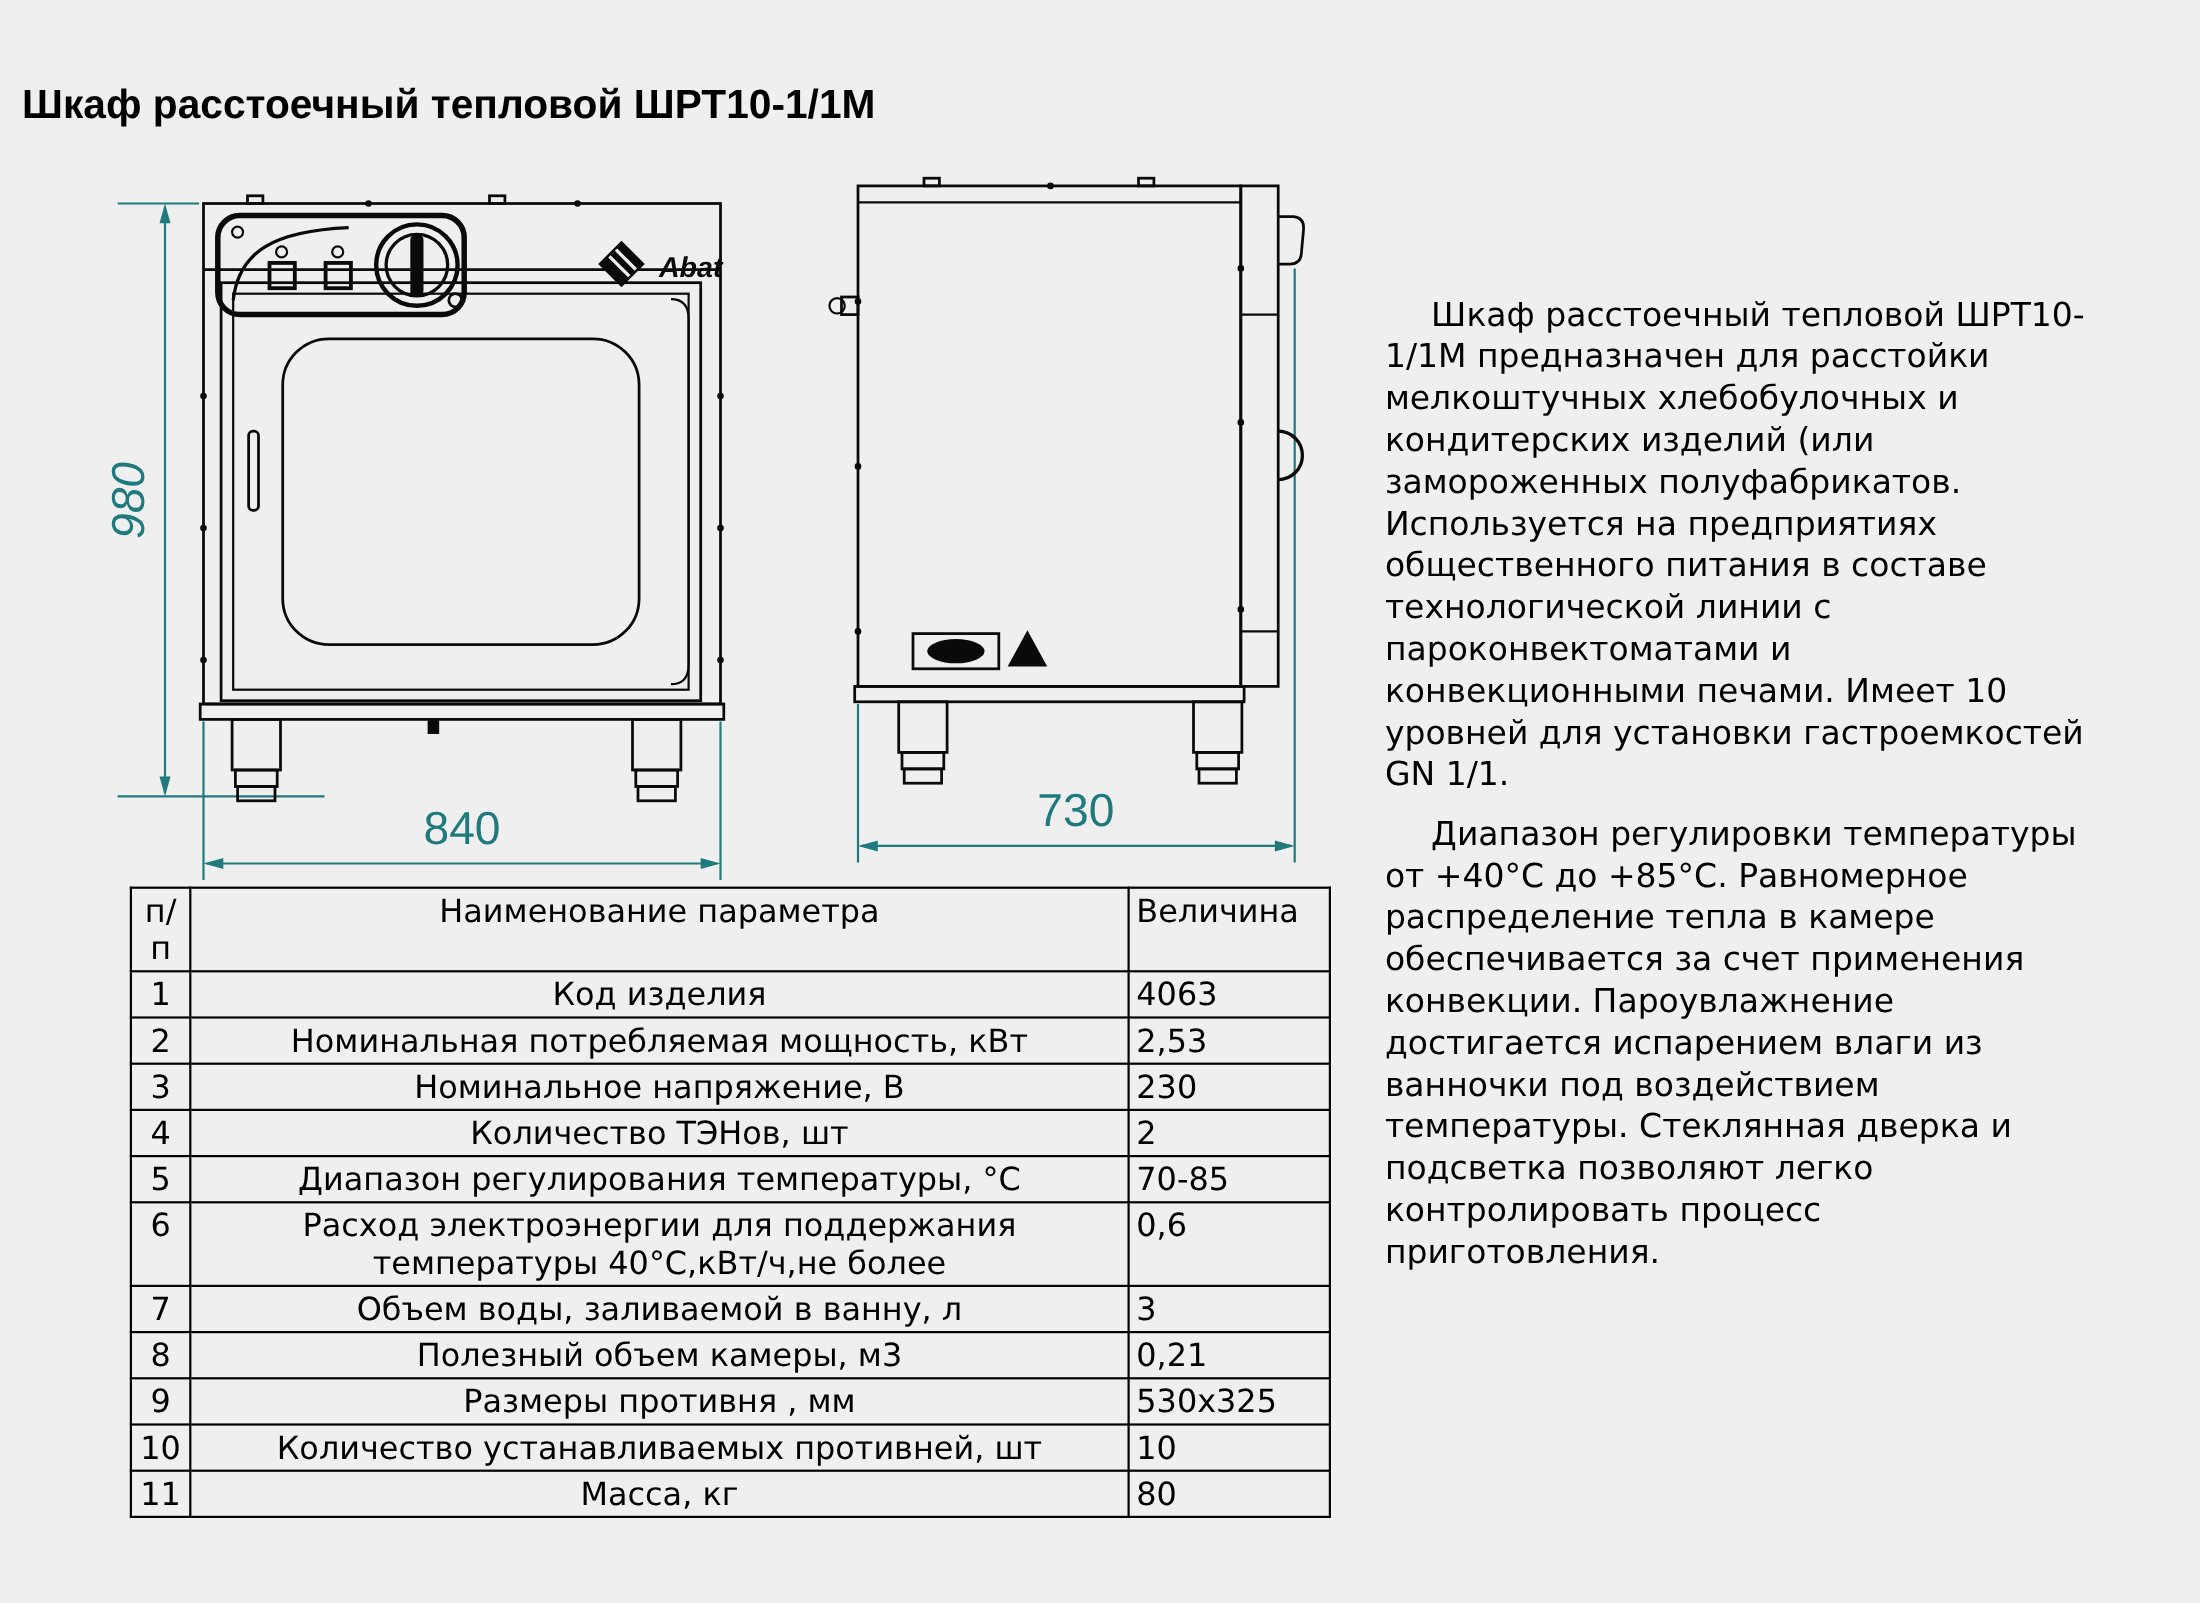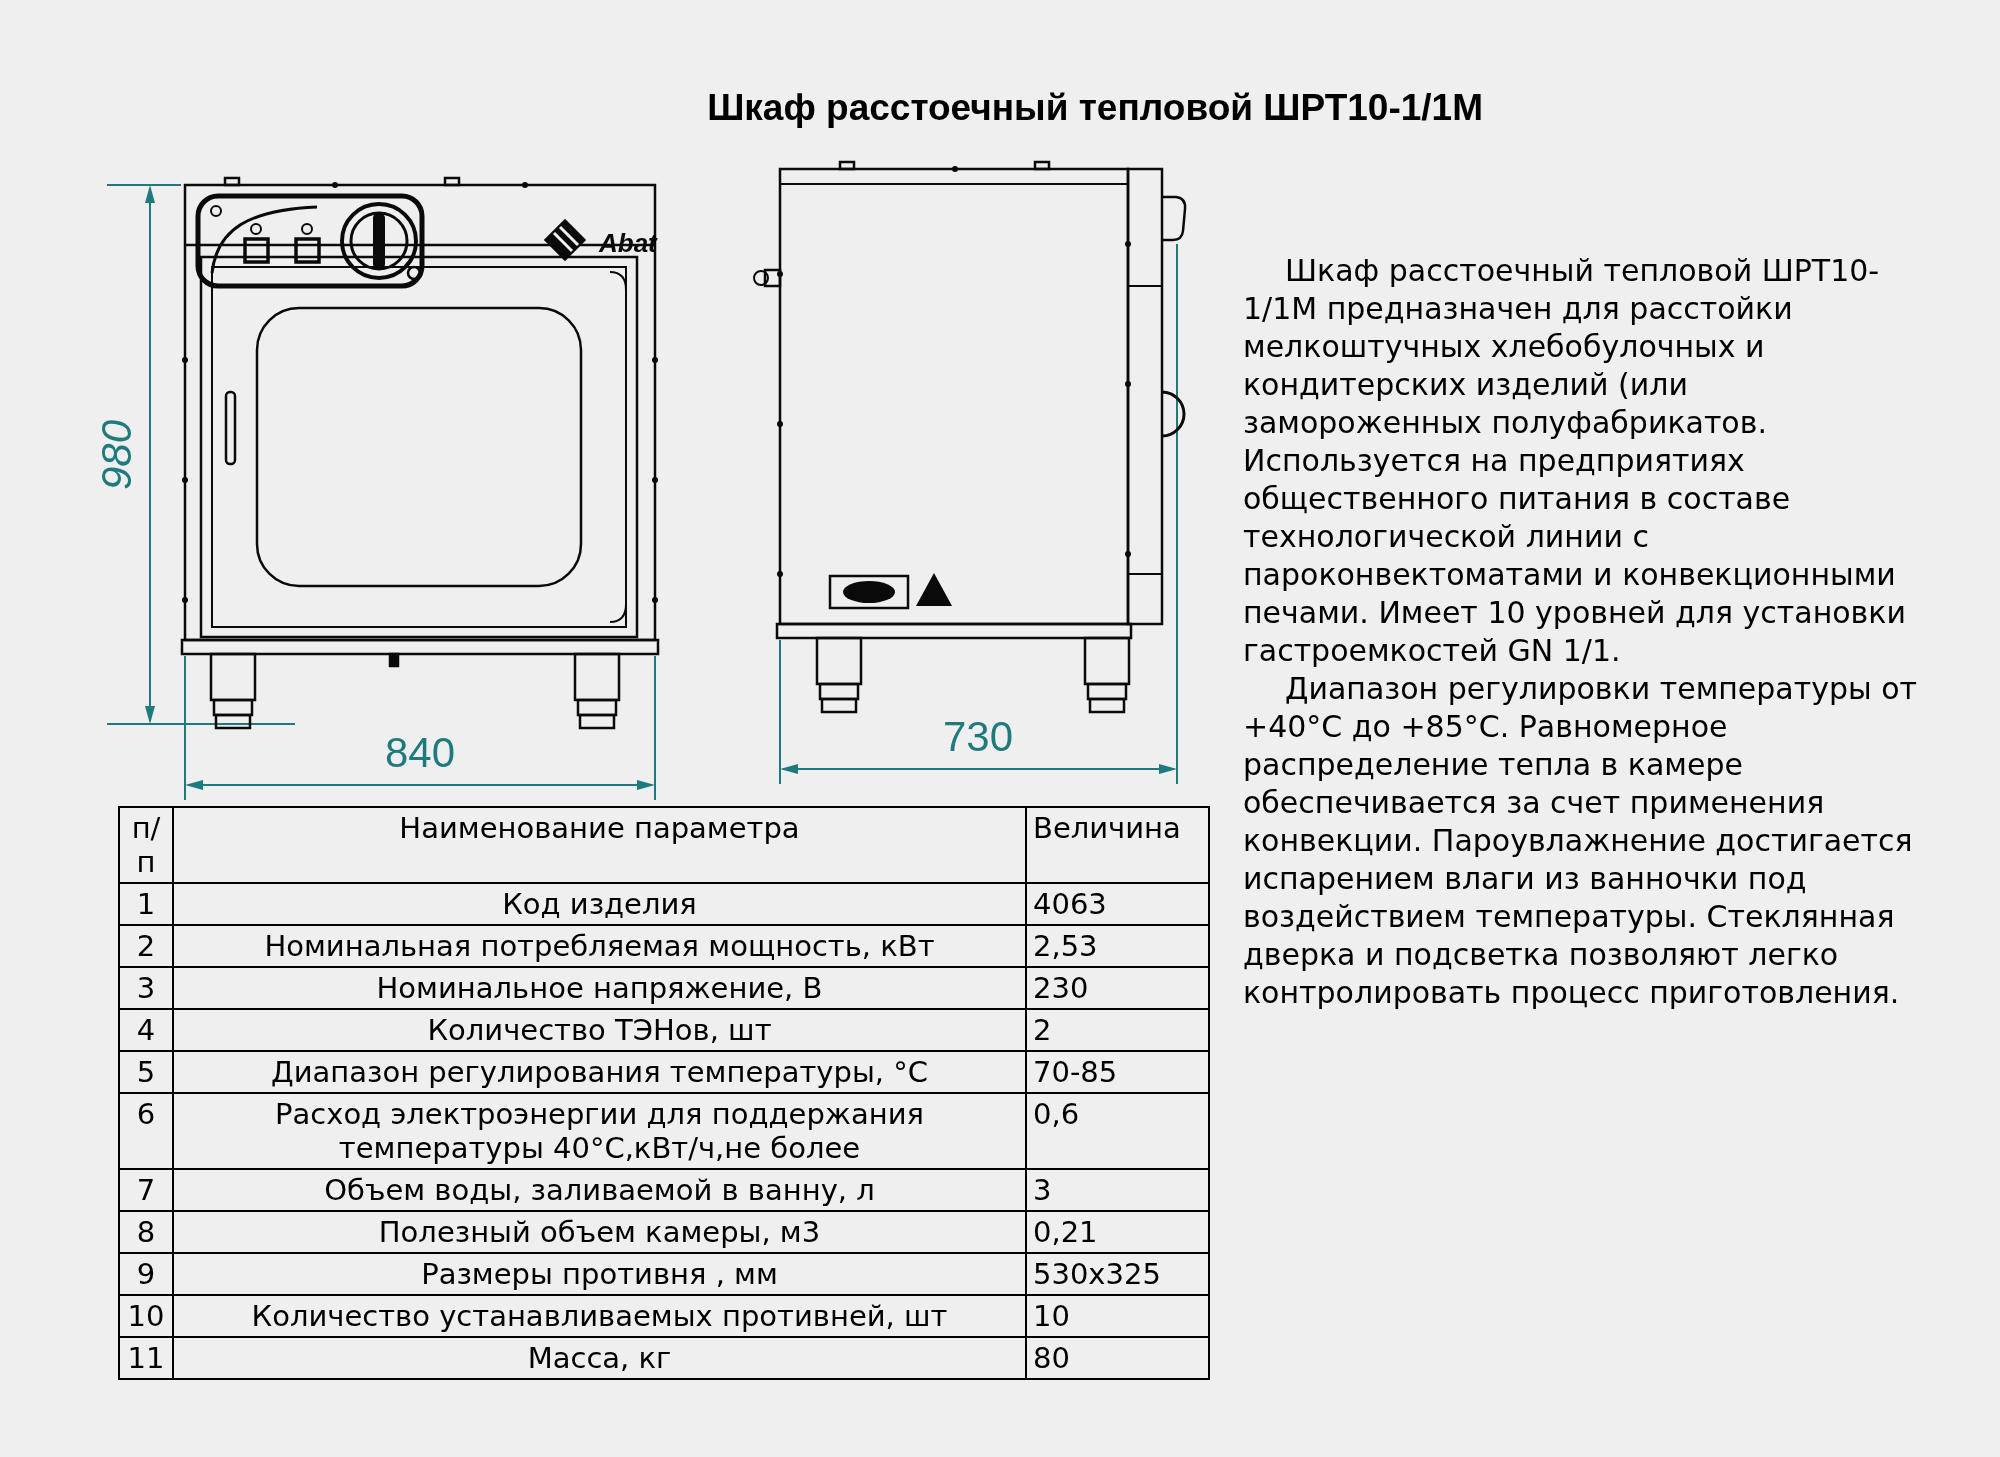--- a/index.html
+++ b/index.html
@@ -1,31 +1,31 @@
 <!DOCTYPE html>
 <html><head>
 <meta charset="utf-8">
 <style>
   html,body{margin:0;padding:0;background:#efefef;}
   .page{position:relative;width:2000px;height:1457px;background:#efefef;overflow:hidden;
         font-family:"DejaVu Sans","Liberation Sans",sans-serif;color:#000;}
-  .title{position:absolute;left:20px;top:74px;width:1450px;margin:13px;text-align:right;
+  .title{position:absolute;left:20px;top:74px;width:1450px;margin:0;text-align:left;
          font-size:37px;font-weight:700;font-family:"Liberation Sans",sans-serif;}
   .front-view{position:absolute;left:95px;top:140px;width:580px;height:665px;}
   .side-view{position:absolute;left:745px;top:124px;width:470px;height:665px;}
   .dim-text{font-family:"Liberation Sans",sans-serif;font-size:42px;fill:#1f7a7d;}
   .logo-text{font-family:"Liberation Sans",sans-serif;font-size:26px;font-style:italic;font-weight:700;fill:#0a0a0a;}
   .spec-table{position:absolute;left:118px;top:806px;width:1090px;border-collapse:collapse;
               table-layout:fixed;font-size:29px;line-height:34px;background:#efefef;}
   .spec-table th,.spec-table td{border:2px solid #000;padding:3px 6px;vertical-align:top;
               font-weight:400;text-align:center;overflow:hidden;}
   .spec-table tr{height:42px;}
   .spec-table .c-val{text-align:left;}
   .description{position:absolute;left:1243px;top:252px;width:680px;font-size:30px;line-height:38px;}
-  .description p{margin:0;text-indent:42px;}
+  .description p{margin:16px;text-indent:42px;}
 </style>
 </head>
 <body>
 
 <div class="page">
 
   <h1 class="title">Шкаф расстоечный тепловой ШРТ10-1/1М</h1>
 
   <div class="front-view">
     <svg width="580" height="665" viewBox="0 0 580 665">

